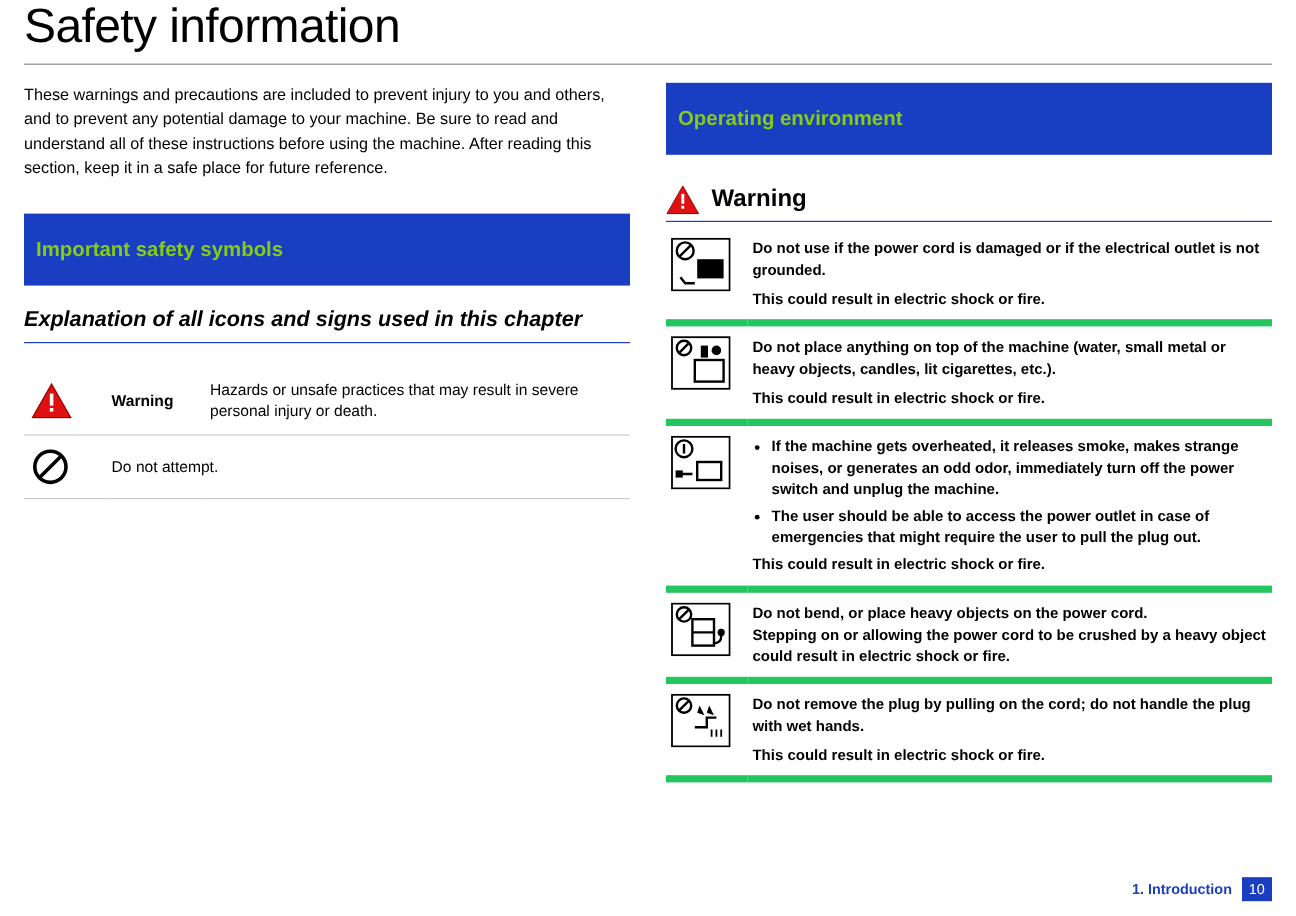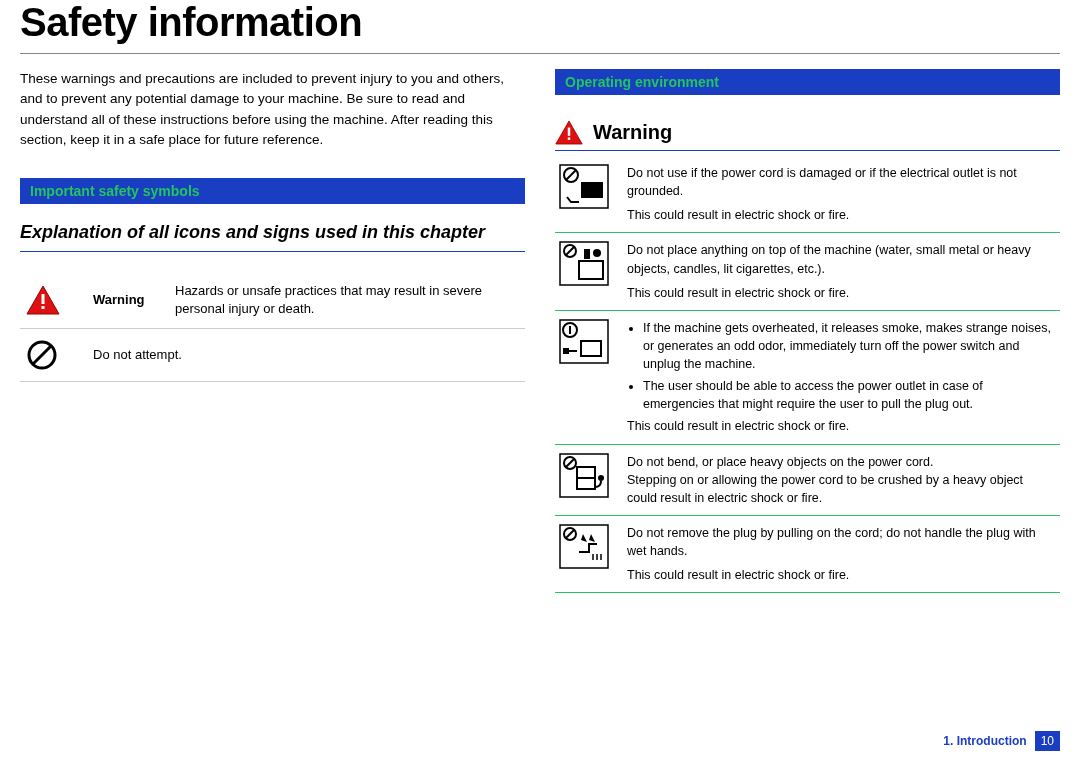--- a/index.html
+++ b/index.html
@@ -8,21 +8,21 @@
     font-family: "Segoe UI", Arial, sans-serif;
     color: #000;
     width: 1080px;
     height: 763px;
     background: #fff;
     overflow: hidden;
     position: relative;
   }
   .page-title {
     font-size: 40px;
-    font-weight: bold;
+    font-weight: normal;
     margin: 0 0 0 20px;
     padding-top: 0;
     letter-spacing: -0.5px;
   }
   .title-rule {
     border: none;
     border-top: 1px solid #888;
     margin: 8px 20px 15px 20px;
   }
   .columns {
@@ -34,24 +34,24 @@
     flex: 1;
     min-width: 0;
   }
   .intro {
     font-size: 13.5px;
     line-height: 1.5;
     margin-bottom: 28px;
   }
   .section-bar {
     background: #1a3ec2;
-    color: #22c55e;
-    font-weight: bold;
-    font-size: 14px;
-    padding: 5px 10px;
+    color: #84cc16;
+    font-weight: bold;
+    font-size: 17px;
+    padding: 20px 10px;
     margin-bottom: 18px;
   }
   .subhead {
     font-size: 18px;
     font-weight: bold;
     margin: 12px 0 8px 0;
     font-style: italic;
   }
   .sub-rule {
     border: none;
@@ -81,25 +81,26 @@
     font-size: 20px;
     font-weight: bold;
   }
   .warn-rule {
     border: none;
     border-top: 1.5px solid #1a3ec2;
     margin: 5px 0 5px 0;
   }
   .env-table { width: 100%; border-collapse: collapse; }
   .env-table td {
-    border-bottom: 1px solid #22c55e;
+    border-bottom: 6px solid #22c55e;
     padding: 8px 4px;
     font-size: 12.5px;
     line-height: 1.45;
     vertical-align: top;
+    font-weight: bold;
   }
   .env-table td.iconcell { width: 60px; text-align: center; }
   .footer {
     position: absolute;
     right: 20px;
     bottom: 12px;
     font-size: 12px;
     font-weight: bold;
     color: #1a3ec2;
     display: flex;

